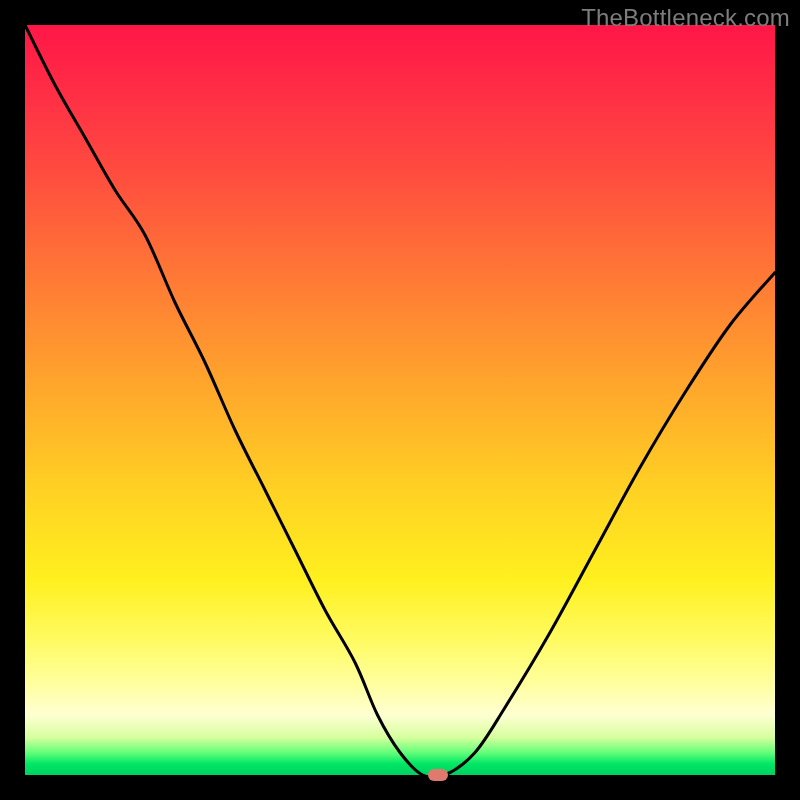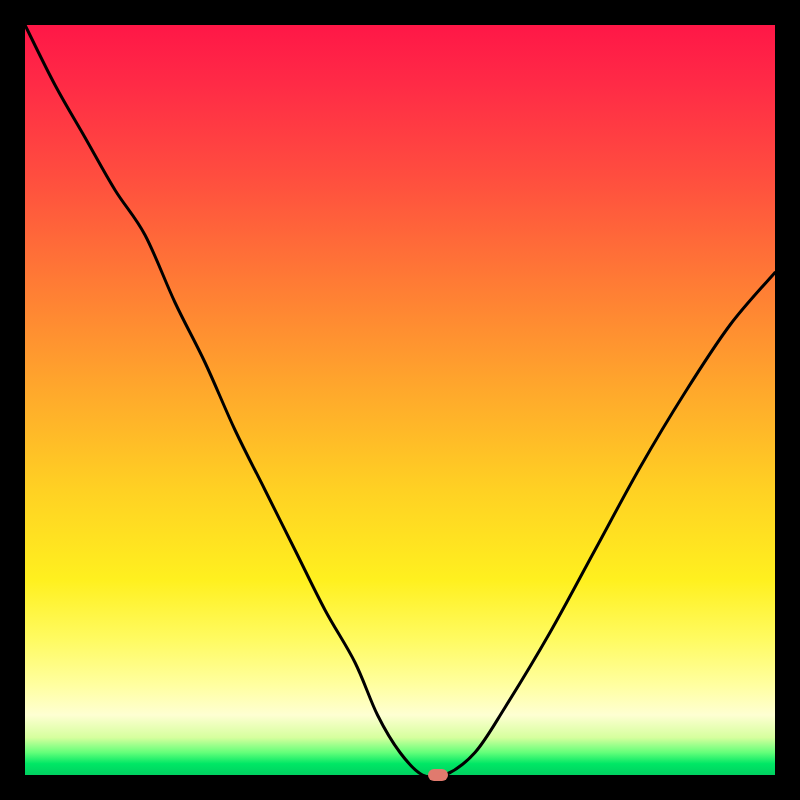--- a/index.html
+++ b/index.html
@@ -49,13 +49,14 @@
 
 <div class="stage">
   <div class="plot"></div>
 
   <svg class="curve" viewBox="0 0 100 100" preserveAspectRatio="none">
     <path id="curve-path" fill="none" stroke="#000000" stroke-width="0.45" stroke-linejoin="round" stroke-linecap="round" vector-effect="non-scaling-stroke" d="M 0 0 C 0.6666666666666666 1.3333333333333333, 2.666666666666667 5.5, 4 8 C 5.333333333333333 10.5, 6.666666666666667 12.666666666666666, 8 15 C 9.333333333333334 17.333333333333332, 10.666666666666666 19.833333333333332, 12 22 C 13.333333333333334 24.166666666666668, 14.666666666666666 25.5, 16 28 C 17.333333333333332 30.5, 18.666666666666668 34.16666666666667, 20 37 C 21.333333333333332 39.83333333333333, 22.666666666666664 42.16666666666666, 24 44.99999999999999 C 25.333333333333336 47.83333333333333, 26.66666666666667 51.166666666666664, 28.000000000000004 54 C 29.333333333333336 56.833333333333336, 30.666666666666668 59.333333333333336, 32 62 C 33.333333333333336 64.66666666666667, 34.666666666666664 67.33333333333333, 36 70 C 37.333333333333336 72.66666666666667, 38.666666666666664 75.5, 40 78 C 41.333333333333336 80.5, 42.833333333333336 82.66666666666667, 44 85 C 45.166666666666664 87.33333333333333, 46 90, 47 92 C 48 94, 49 95.66666666666667, 50 97 C 51 98.33333333333333, 52 99.5, 53 100 C 54 100.5, 54.83333333333334 100.5, 56.00000000000001 100 C 57.16666666666667 99.5, 58.66666666666667 98.5, 60 97 C 61.33333333333333 95.5, 62.333333333333336 93.66666666666667, 64 91 C 65.66666666666667 88.33333333333333, 68 84.5, 70 81 C 72 77.5, 74 73.66666666666667, 76 70 C 78 66.33333333333333, 80 62.5, 82 59 C 84 55.5, 86 52.166666666666664, 88 49 C 90 45.833333333333336, 92 42.666666666666664, 94 40 C 96 37.333333333333336, 99 34.166666666666664, 100 33" style="stroke-width: 3px;"></path>
   </svg>
 
   <div id="marker" class="marker" style="left: 437.5px; top: 775px; background: rgb(224, 122, 110);"></div>
 
+  <div class="watermark">TheBottleneck.com</div>
 </div>
 
 </body></html>

